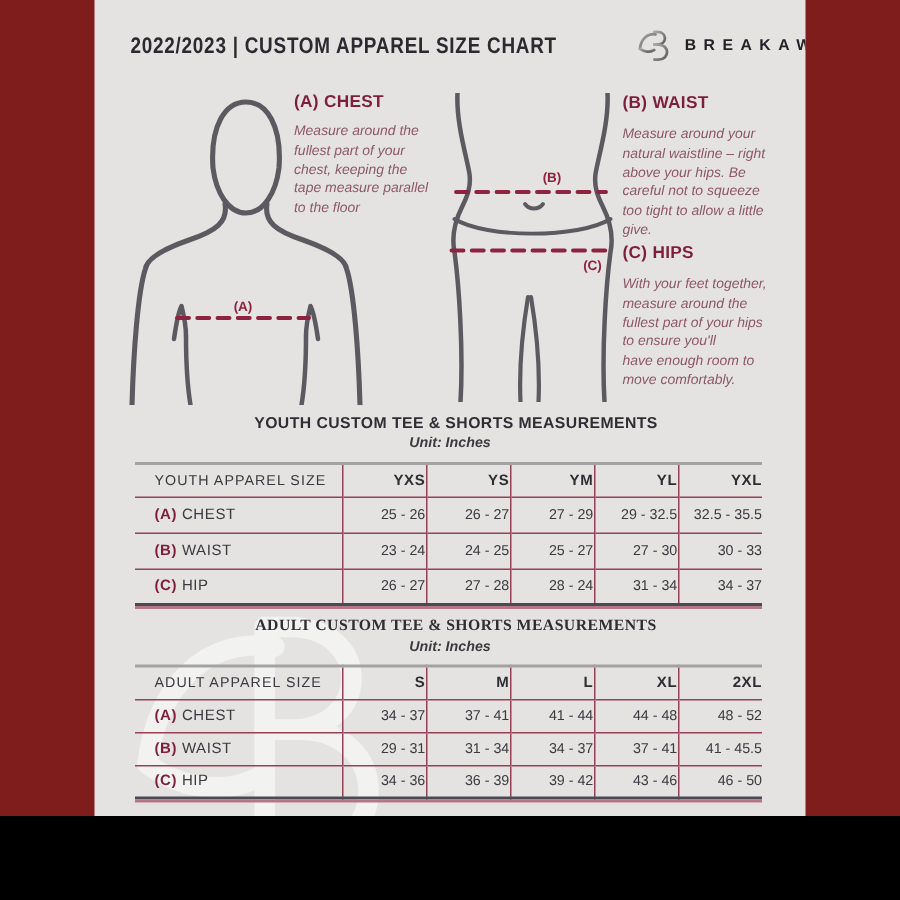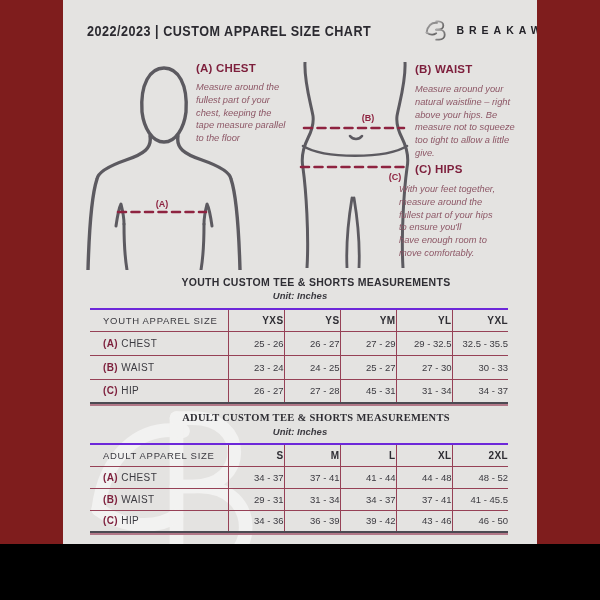--- a/index.html
+++ b/index.html
@@ -18,28 +18,28 @@
   
   .fig { position:absolute; }
   .fig path, .fig ellipse { fill:none; stroke:#5c5a60; stroke-linecap:round; stroke-linejoin:round; }
   .dash { stroke:#8e2340 !important; stroke-dasharray:8 5.5; stroke-width:2.6; }
   .marker { font-family:"Liberation Sans",sans-serif; font-size:9px; font-weight:700; fill:#8e2340; }
   .guide-head { position:absolute; font-size:11.5px; font-weight:700; color:#7d1f3c; letter-spacing:0.2px; }
   .guide-body { position:absolute; font-size:9.3px; font-style:italic; font-weight:500;
                 color:#8d5766; line-height:1.38; white-space:pre-line; }
 
   
-  .sec-title { position:absolute; left:16px; width:100%; text-align:center;
+  .sec-title { position:absolute; left:4px; width:100%; text-align:center;
                font-size:10.5px; font-weight:700; letter-spacing:0.3px; color:#2f2e34; }
   .sec-unit  { position:absolute; left:0; width:100%; text-align:center;
                font-size:9.5px; font-style:italic; font-weight:700; color:#3b3a40; }
 
   
   .size-table { position:absolute; left:27px; width:418px; border-collapse:collapse; table-layout:fixed;
-                border-top:2px solid #6d28d9; border-bottom:2px solid #4b4a52;
+                border-top:2px solid #a3a3a3; border-bottom:2px solid #4b4a52;
                 box-shadow:0 2px 0 #b27888; z-index:1; }
   .size-table th, .size-table td { border:0; }
   .size-table th:not(.lbl), .size-table td:not(.lbl) { border-left:1.5px solid #964156; text-align:right; }
   .size-table tbody tr { border-top:1.5px solid #964156; }
   .size-table thead tr { height:22px; }
   .size-table.youth tbody tr { height:24px; }
   .size-table.adult tbody tr { height:22px; }
   th.lbl { text-align:left; padding-left:13px; font-size:9.5px; font-weight:400;
            letter-spacing:0.7px; color:#3b3a40; }
   .size-table th.sz { font-size:10px; font-weight:700; color:#2f2e34; letter-spacing:0.4px; }
@@ -112,24 +112,24 @@
       <path class="dash" d="M 8 66 L 108 66"></path>
       <path class="dash" d="M 5 105 L 113 105"></path>
       <text class="marker" x="72" y="59" text-anchor="middle">(B)</text>
       <text class="marker" x="99" y="118" text-anchor="middle">(C)</text>
     </svg>
 
     <div class="guide-head" style="left:133px; top:62px;">(A) CHEST</div>
     <div class="guide-body" style="left:133px; top:81px; width:94px;">Measure around the fullest part of your chest, keeping the tape measure parallel to the floor</div>
 
     <div class="guide-head" style="left:352px; top:63px;">(B) WAIST</div>
-    <div class="guide-body" style="left:352px; top:83px; width:100px;">Measure around your natural waistline – right above your hips. Be measure not to squeeze too tight to allow a little give.</div>
+    <div class="guide-body" style="left:352px; top:83px; width:100px;">Measure around your natural waistline – right above your hips. Be careful not to squeeze too tight to allow a little give.</div>
 
     <div class="guide-head" style="left:352px; top:163px;">(C) HIPS</div>
-    <div class="guide-body" style="left:336px; top:183px; width:102px;">With your feet together, measure around the fullest part of your hips to ensure you'll
+    <div class="guide-body" style="left:352px; top:183px; width:102px;">With your feet together, measure around the fullest part of your hips to ensure you'll
 have enough room to move comfortably.</div>
 
     <div class="sec-title" style="top:276px;">YOUTH CUSTOM TEE &amp; SHORTS MEASUREMENTS</div>
     <div class="sec-unit" style="top:290px;">Unit: Inches</div>
 
     <table class="size-table youth" style="top:308px;">
       <colgroup>
           <col style="width:138px">
           <col style="width:56px">
           <col style="width:56px">
@@ -161,21 +161,21 @@
           <td class="val">23 - 24</td>
           <td class="val">24 - 25</td>
           <td class="val">25 - 27</td>
           <td class="val">27 - 30</td>
           <td class="val">30 - 33</td>
         </tr>
         <tr>
           <td class="lbl"><span class="key">(C)</span> <span>HIP</span></td>
           <td class="val">26 - 27</td>
           <td class="val">27 - 28</td>
-          <td class="val">45 - 31</td>
+          <td class="val">28 - 24</td>
           <td class="val">31 - 34</td>
           <td class="val">34 - 37</td>
         </tr>
       </tbody>
     </table>
 
     <div class="sec-title" style="top:412px;font-family:Liberation Serif, serif;">ADULT CUSTOM TEE &amp; SHORTS MEASUREMENTS</div>
     <div class="sec-unit" style="top:426px;">Unit: Inches</div>
 
     <table class="size-table adult" style="top:443px;">

